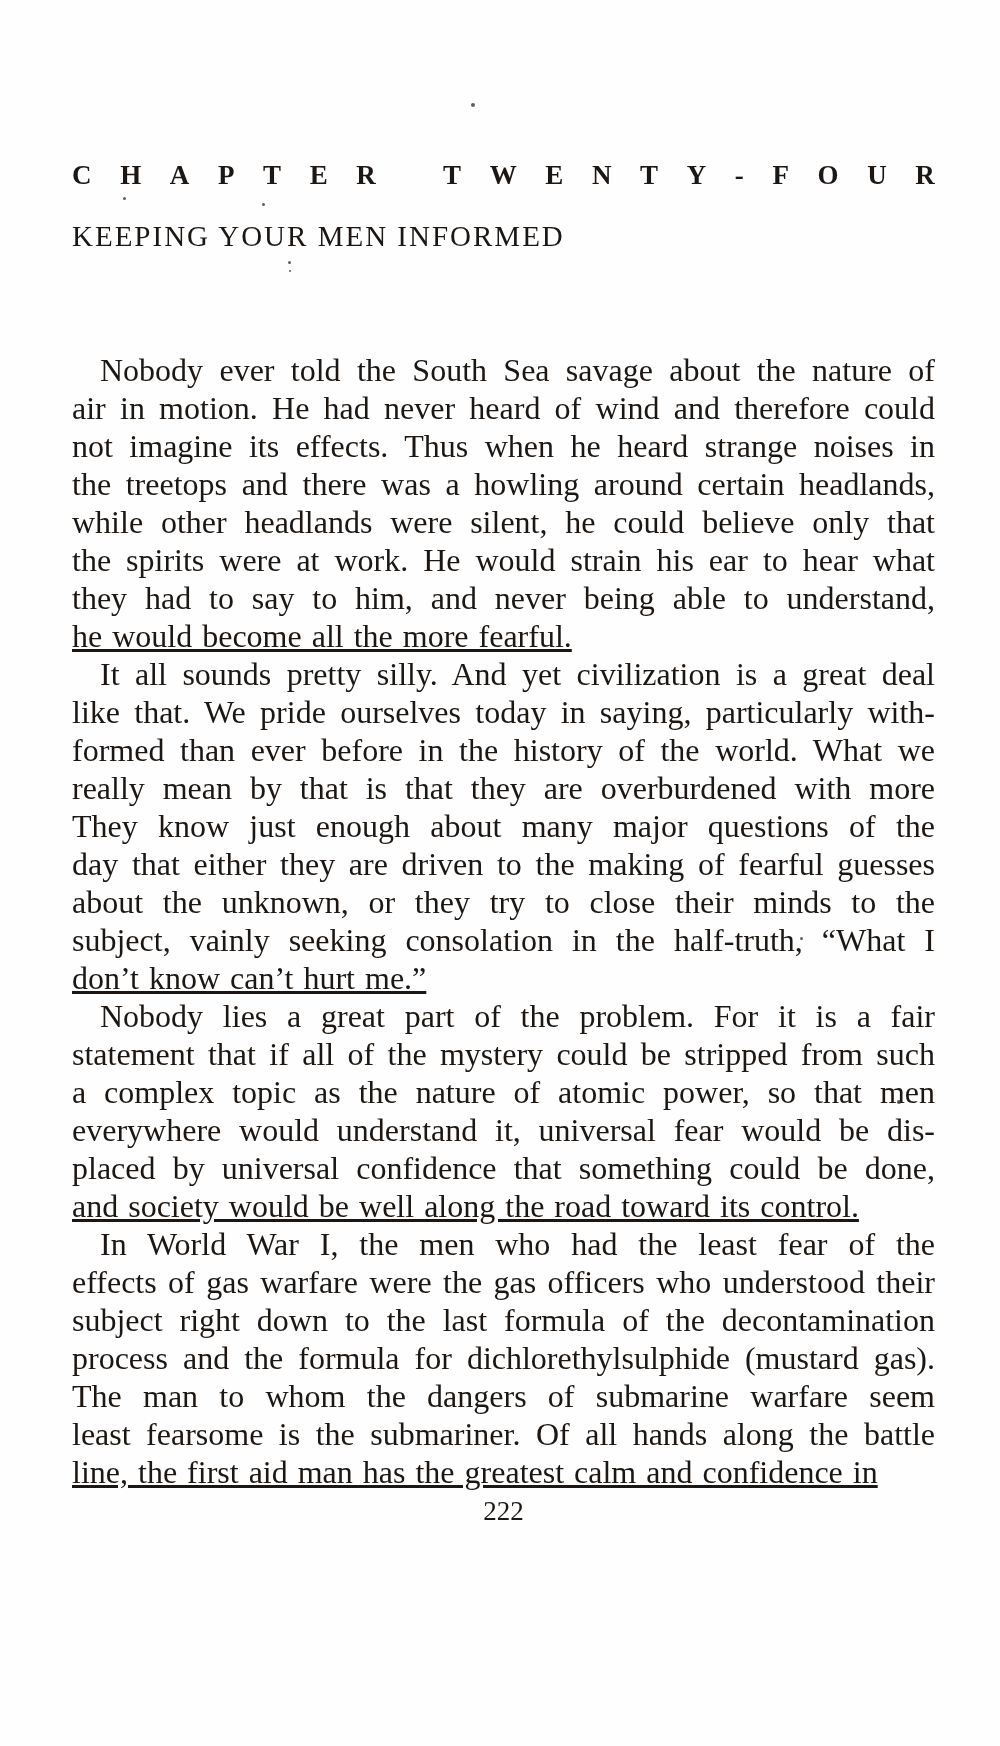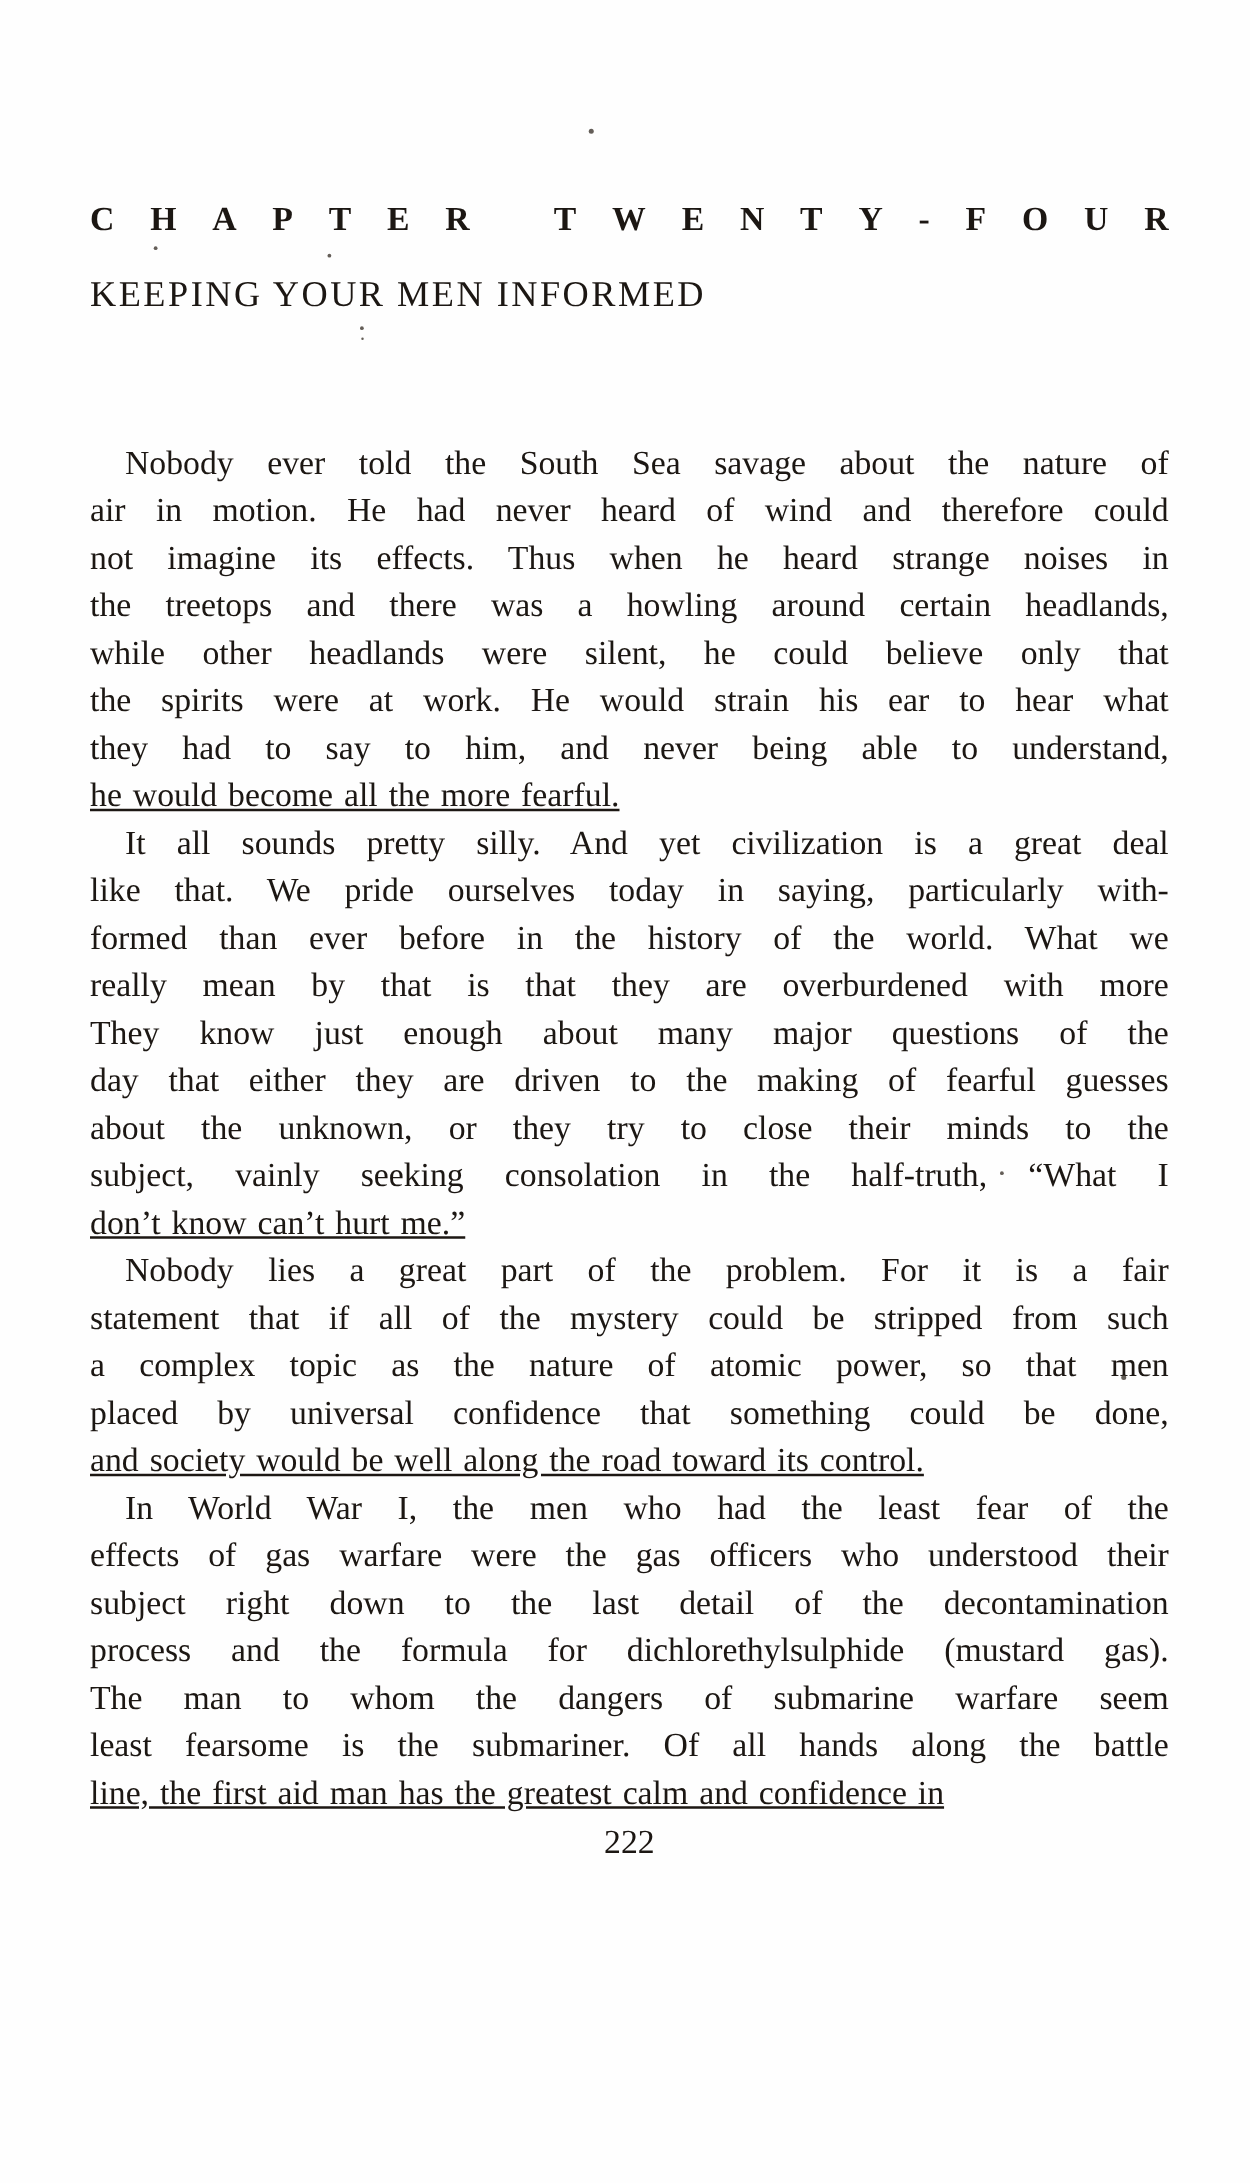--- a/index.html
+++ b/index.html
@@ -32,21 +32,21 @@
     margin: 26px 0 0 0;
     font-size: 29px;
     line-height: 37px;
     font-weight: normal;
     text-align: left;
     letter-spacing: 2px;
   }
   .body-text { margin-top: 96px; }
   .paragraph { margin: 0; }
   .line {
-    font-size: 27px;
+    font-size: 32px;
     line-height: 38px;
     text-align: justify;
     text-align-last: justify;
     word-spacing: 2px;
     white-space: normal;
   }
   .line.first { text-indent: 28px; }
   .line.last { text-align-last: left; text-decoration: underline; }
   .page-number {
     margin-top: 4px;
@@ -108,27 +108,28 @@
         <div class="line">They know just enough about many major questions of the</div>
         <div class="line">day that either they are driven to the making of fearful guesses</div>
         <div class="line">about the unknown, or they try to close their minds to the</div>
         <div class="line">subject, vainly seeking consolation in the half-truth, “What I</div>
         <div class="line last">don’t know can’t hurt me.”</div>
       </div>
       <div class="paragraph">
         <div class="line first">Nobody lies a great part of the problem. For it is a fair</div>
         <div class="line">statement that if all of the mystery could be stripped from such</div>
         <div class="line">a complex topic as the nature of atomic power, so that men</div>
+        <div class="line">everywhere would understand it, universal fear would be dis-</div>
         <div class="line">placed by universal confidence that something could be done,</div>
         <div class="line last">and society would be well along the road toward its control.</div>
       </div>
       <div class="paragraph">
         <div class="line first">In World War I, the men who had the least fear of the</div>
         <div class="line">effects of gas warfare were the gas officers who understood their</div>
-        <div class="line">subject right down to the last detail of the decontamination</div>
+        <div class="line">subject right down to the last formula of the decontamination</div>
         <div class="line">process and the formula for dichlorethylsulphide (mustard gas).</div>
         <div class="line">The man to whom the dangers of submarine warfare seem</div>
         <div class="line">least fearsome is the submariner. Of all hands along the battle</div>
         <div class="line last">line, the first aid man has the greatest calm and confidence in</div>
       </div>
     </div>
 
   <div class="page-number">222</div>
 <div class="speck" style="left: 471px; top: 103px; width: 4px; height: 4px;"></div>
     <div class="speck" style="left: 123px; top: 197px; width: 3px; height: 3px;"></div>

